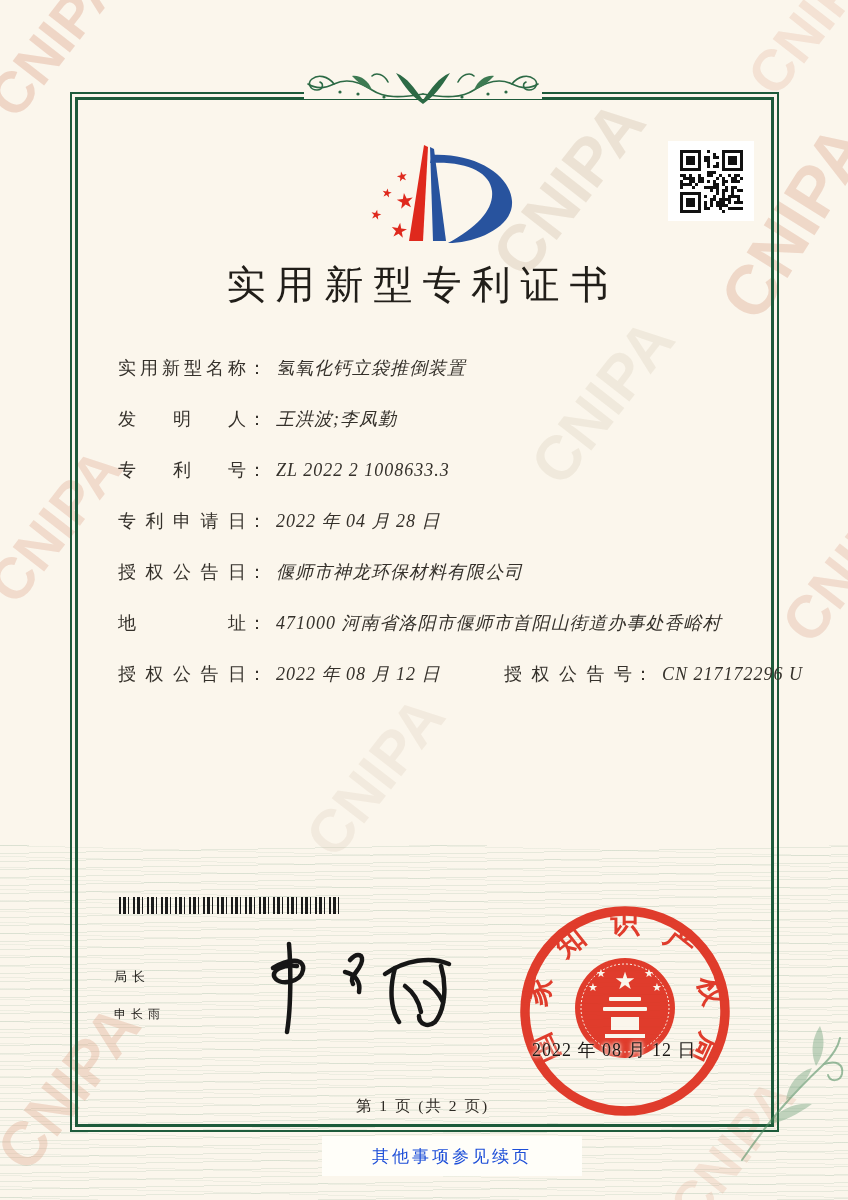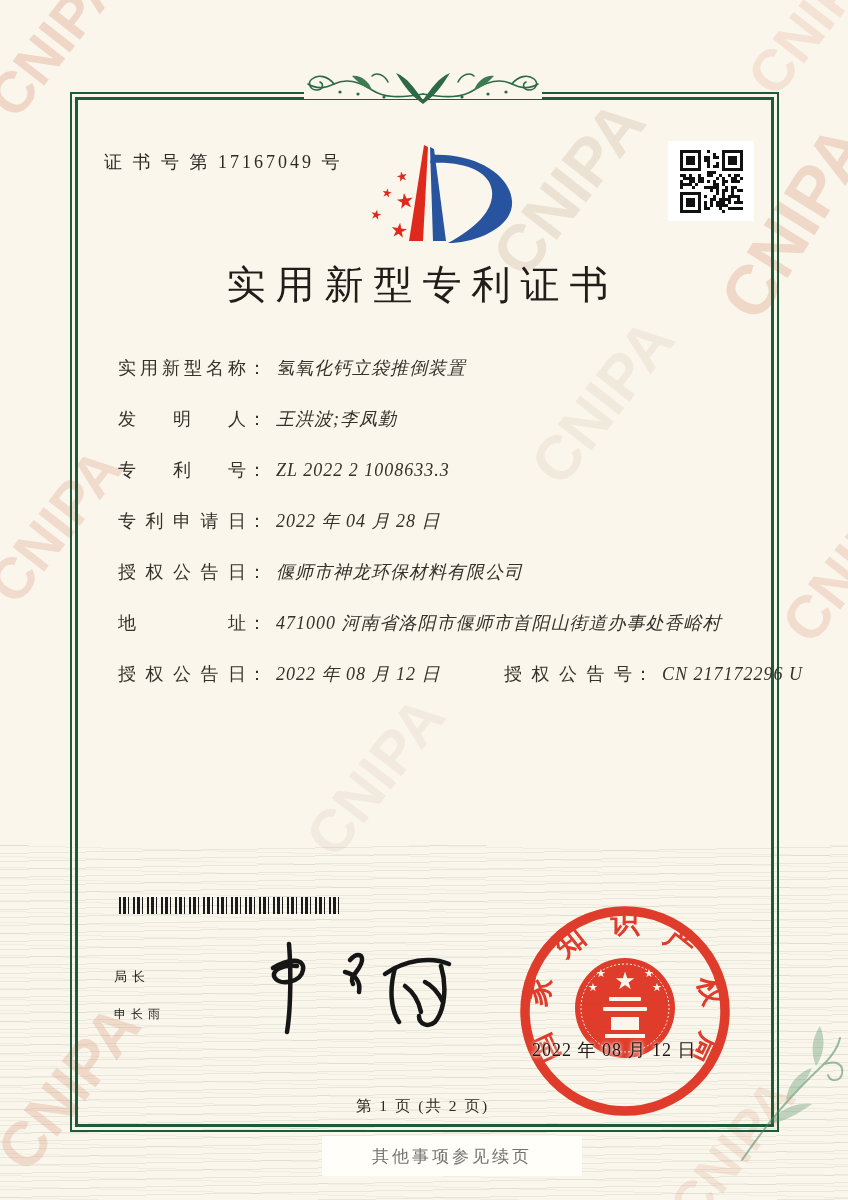--- a/index.html
+++ b/index.html
@@ -49,21 +49,21 @@
   .director-title{position:absolute;left:114px;top:968px;z-index:4;font-size:13px;letter-spacing:5px;color:#23211d;}
   .director-name{position:absolute;left:114px;top:1006px;z-index:4;font-size:12px;letter-spacing:5px;color:#23211d;}
   .signature{position:absolute;left:245px;top:938px;z-index:5;}
   .seal{position:absolute;left:510px;top:896px;z-index:5;opacity:.93;}
   .seal-date{position:absolute;left:532px;top:1038px;width:190px;z-index:6;font-size:18px;
              letter-spacing:1px;color:#1b1916;
              text-shadow:0 0 3px #fbf6ec,0 0 5px #fbf6ec;}
   .page-info{position:absolute;left:70px;top:1096px;width:705px;z-index:4;text-align:center;
              font-size:15.5px;letter-spacing:2px;color:#2e2a24;}
   .note-box{position:absolute;left:322px;top:1136px;width:260px;height:40px;background:#fffef9;z-index:4;
-            display:flex;align-items:center;justify-content:center;font-size:17px;letter-spacing:3px;color:#737373;}
+            display:flex;align-items:center;justify-content:center;font-size:17px;letter-spacing:3px;color:#1d4ed8;}
   .foliage{position:absolute;left:728px;top:1012px;z-index:3;opacity:.55;}
 </style>
 </head>
 <body>
 
 <div class="page">
 
   <div class="waves"></div>
 
   <div class="wm wm1">CNIPA</div>
@@ -89,21 +89,20 @@
       <path d="M100,18 C96,10 88,8 84,12"></path>
       <path d="M135,36 C126,24 120,14 108,9 C118,25 124,32 135,40 Z" fill="#2c6a45" stroke="none"></path>
       <path d="M84,26 C80,16 72,11 64,12 C70,18 76,24 84,26 Z" fill="#3d7a52" stroke="none"></path>
       <circle cx="52" cy="28" r="1.6" fill="#2c6a45" stroke="none"></circle>
       <circle cx="70" cy="30" r="1.6" fill="#2c6a45" stroke="none"></circle>
       <circle cx="96" cy="33" r="1.6" fill="#2c6a45" stroke="none"></circle>
     </g>
     <use href="#ornL" transform="translate(270,0) scale(-1,1)"></use>
   </svg>
 
-  <div class="cert-no">证 书 号 第 17167049 号</div>
 
   <svg class="logo" width="178" height="124" viewBox="0 0 178 124">
     <path d="M80,24 C124,22 158,44 160,70 C162,96 124,112 96,112 C126,96 142,78 140,60 C138,41 114,30 78,32 Z" fill="#28539e"></path>
     <polygon points="78,16 82,18 94,110 81,110" fill="#28539e"></polygon>
     <polygon points="72,14 76,16 71,110 57,110" fill="#df291d"></polygon>
     <g fill="#df291d" font-family="'DejaVu Sans',sans-serif" text-anchor="middle">
       <text x="50" y="50" font-size="13" transform="rotate(-12 50 46)">★</text>
       <text x="35" y="66" font-size="12" transform="rotate(10 35 62)">★</text>
       <text x="53" y="77" font-size="21" transform="rotate(-8 53 70)">★</text>
       <text x="24" y="88" font-size="13" transform="rotate(12 24 84)">★</text>

